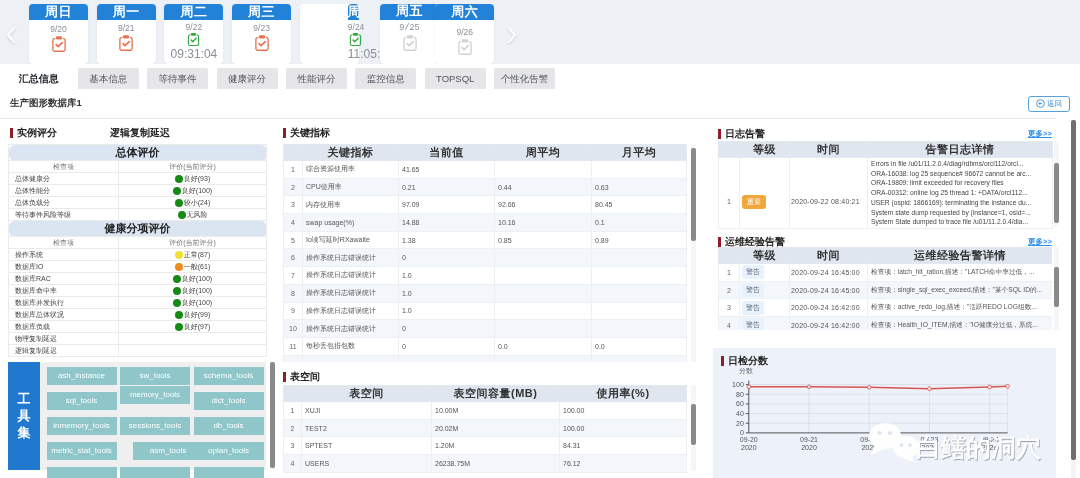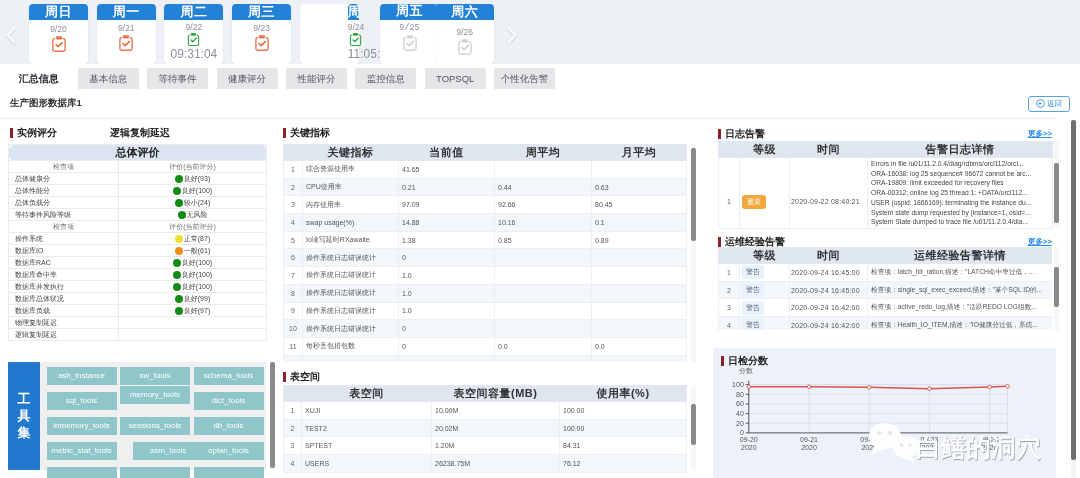--- a/index.html
+++ b/index.html
@@ -201,20 +201,23 @@
           <td class="lab">总体性能分</td>
           <td class="val"><span class="dot" style="background:#168a16"></span>良好(100)</td>
         </tr>
         <tr>
           <td class="lab">总体负载分</td>
           <td class="val"><span class="dot" style="background:#168a16"></span>较小(24)</td>
         </tr>
         <tr>
           <td class="lab">等待事件风险等级</td>
           <td class="val"><span class="dot" style="background:#168a16"></span>无风险</td>
+        </tr>
+        <tr>
+          <td class="sec" colspan="2">健康分项评价</td>
         </tr>
         <tr>
           <td class="h">检查项</td>
           <td class="h">评价(当前评分)</td>
         </tr>
         <tr>
           <td class="lab">操作系统</td>
           <td class="val"><span class="dot" style="background:#f0e130"></span>正常(87)</td>
         </tr>
         <tr>

